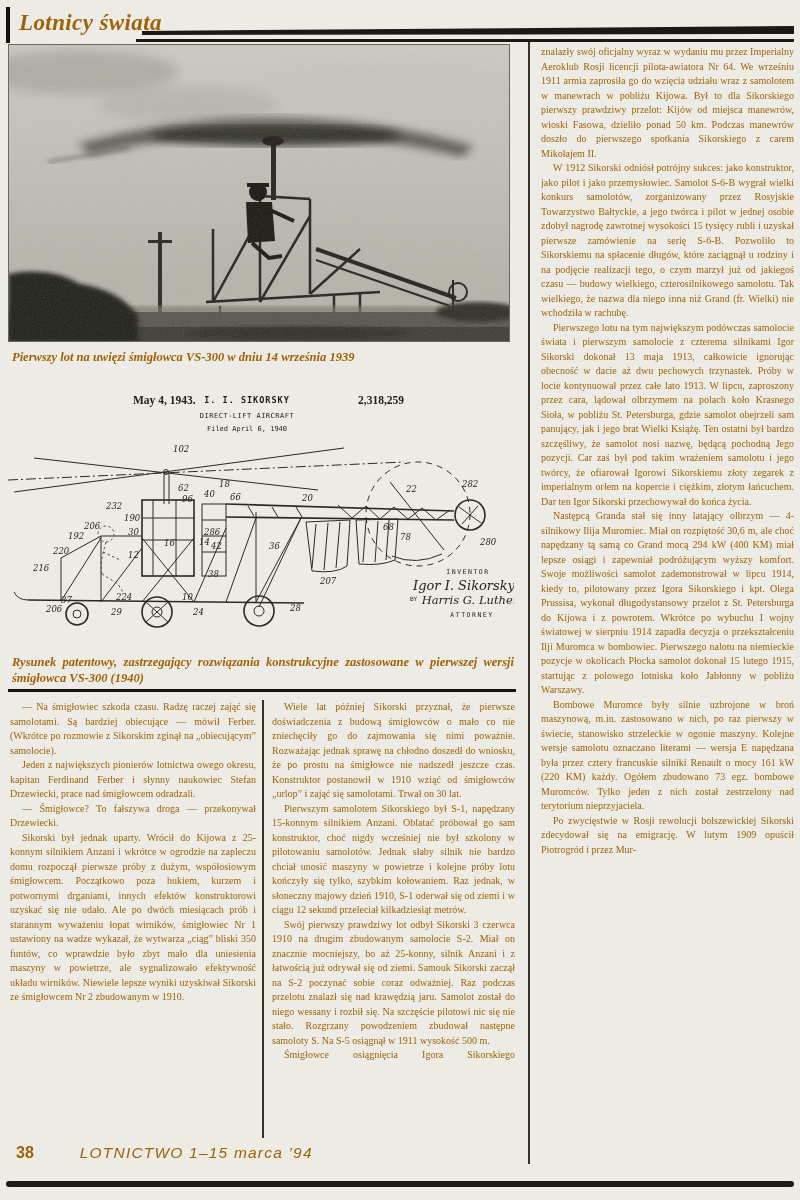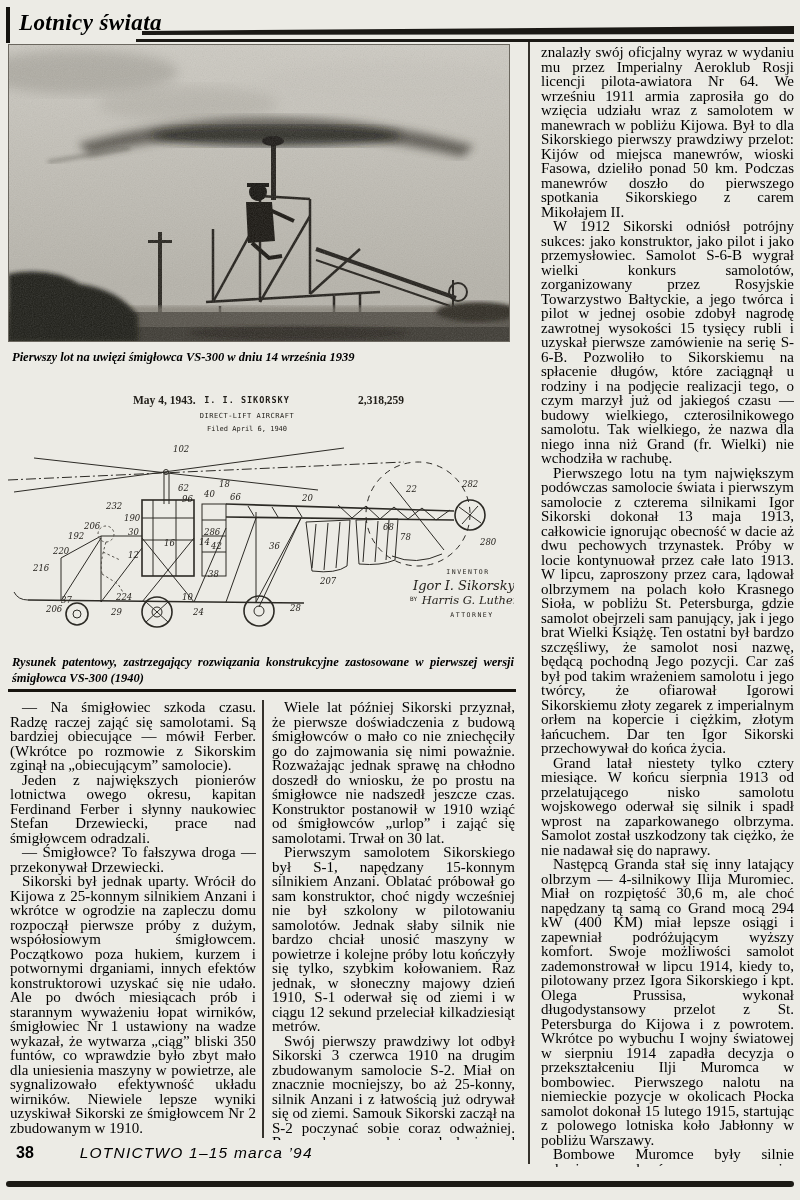--- a/index.html
+++ b/index.html
@@ -1,38 +1,38 @@
 <!DOCTYPE html>
 <html><head>
 <meta charset="utf-8">
 <style>
   html,body{margin:0;padding:0;background:#9a9894;}
   .page{position:relative;width:800px;height:1200px;margin:0 auto;background:#ecebe5;
-        font-family:"Liberation Serif",serif;color:#000000;overflow:hidden;}
+        font-family:"Liberation Serif",serif;color:#a16207;overflow:hidden;}
   
   .masthead-bar{position:absolute;left:6px;top:7px;width:4px;height:36px;background:#14120e;}
   .masthead-title{position:absolute;left:19px;top:8px;font:italic 700 23px/30px "Liberation Serif",serif;letter-spacing:.4px;}
   .rule-thick-top{position:absolute;left:142px;top:26px;width:652px;height:9px;background:#1b1915;
                   clip-path:polygon(0 55%,100% 0,100% 88%,0 100%);}
   .rule-thin-top{position:absolute;left:136px;top:39px;width:658px;height:2.5px;background:#1b1915;}
   
   .photo{position:absolute;left:8px;top:44px;width:502px;height:298px;}
   .caption{font:italic 700 12.5px/15.5px "Liberation Serif",serif;text-align:justify;}
   .caption1{position:absolute;left:12px;top:350px;width:498px;}
   .caption2{position:absolute;left:12px;top:655px;width:502px;}
   .rule-mid{position:absolute;left:8px;top:689px;width:508px;height:2.5px;background:#17140f;}
   
   .patent{position:absolute;left:6px;top:388px;width:508px;height:262px;}
   .psk{stroke:#2c2a25;fill:none;stroke-width:1;}
   .psk2{stroke:#2c2a25;fill:none;stroke-width:1.6;}
   .pdash{stroke:#55524b;fill:none;stroke-width:1;stroke-dasharray:2.5 2.5;}
   .refnums text{font:italic 8.5px "DejaVu Serif",serif;fill:#201d18;}
   .ptxt{fill:#201d18;}
   
-  .col{position:absolute;text-align:justify;font-size:15px;line-height:14.5px;}
+  .col{position:absolute;text-align:justify;font-size:10px;line-height:14.5px;}
   .col p{margin:0;text-indent:12px;}
   .col p.flush{text-indent:0;}
   .col p.stretch{text-align-last:justify;}
   .col-left{left:10px;top:700px;width:246px;height:438px;overflow:hidden;}
   .col-mid{left:272px;top:700px;width:243px;height:440px;overflow:hidden;}
   .col-right{left:541px;top:45px;width:253px;height:1122px;overflow:hidden;}
   .vrule-lm{position:absolute;left:262px;top:700px;width:1.5px;height:438px;background:#35322c;}
   .vrule-mr{position:absolute;left:528px;top:42px;width:1.5px;height:1122px;background:#35322c;}
   
   .footer{position:absolute;left:16px;top:1144px;display:flex;align-items:baseline;gap:46px;}
@@ -267,21 +267,20 @@
     <p>Swój pierwszy prawdziwy lot odbył Sikorski 3 czerwca 1910 na drugim zbudowanym samolocie S-2. Miał on znacznie mocniejszy, bo aż 25-konny, silnik Anzani i z łatwością już odrywał się od ziemi. Samouk Sikorski zaczął na S-2 poczynać sobie coraz odważniej. Raz podczas przelotu znalazł się nad krawędzią jaru. Samolot został do niego wessany i rozbił się. Na szczęście pilotowi nic się nie stało. Rozgrzany powodzeniem zbudował następne samoloty S. Na S-5 osiągnął w 1911 wysokość 500 m.</p>
     <p class="stretch">Śmigłowce osiągnięcia Igora Sikorskiego</p>
   </div>
 
   <div class="vrule-mr"></div>
 
   <div class="col col-right">
     <p class="flush">znalazły swój oficjalny wyraz w wydaniu mu przez Imperialny Aeroklub Rosji licencji pilota-awiatora Nr 64. We wrześniu 1911 armia zaprosiła go do wzięcia udziału wraz z samolotem w manewrach w pobliżu Kijowa. Był to dla Sikorskiego pierwszy prawdziwy przelot: Kijów od miejsca manewrów, wioski Fasowa, dzieliło ponad 50 km. Podczas manewrów doszło do pierwszego spotkania Sikorskiego z carem Mikołajem II.</p>
     <p>W 1912 Sikorski odniósł potrójny sukces: jako konstruktor, jako pilot i jako przemysłowiec. Samolot S-6-B wygrał wielki konkurs samolotów, zorganizowany przez Rosyjskie Towarzystwo Bałtyckie, a jego twórca i pilot w jednej osobie zdobył nagrodę zawrotnej wysokości 15 tysięcy rubli i uzyskał pierwsze zamówienie na serię S-6-B. Pozwoliło to Sikorskiemu na spłacenie długów, które zaciągnął u rodziny i na podjęcie realizacji tego, o czym marzył już od jakiegoś czasu — budowy wielkiego, czterosilnikowego samolotu. Tak wielkiego, że nazwa dla niego inna niż Grand (fr. Wielki) nie wchodziła w rachubę.</p>
     <p>Pierwszego lotu na tym największym podówczas samolocie świata i pierwszym samolocie z czterema silnikami Igor Sikorski dokonał 13 maja 1913, całkowicie ignorując obecność w dacie aż dwu pechowych trzynastek. Próby w locie kontynuował przez całe lato 1913. W lipcu, zaproszony przez cara, lądował olbrzymem na polach koło Krasnego Sioła, w pobliżu St. Petersburga, gdzie samolot obejrzeli sam panujący, jak i jego brat Wielki Książę. Ten ostatni był bardzo szczęśliwy, że samolot nosi nazwę, będącą pochodną Jego pozycji. Car zaś był pod takim wrażeniem samolotu i jego twórcy, że ofiarował Igorowi Sikorskiemu złoty zegarek z imperialnym orłem na kopercie i ciężkim, złotym łańcuchem. Dar ten Igor Sikorski przechowywał do końca życia.</p>
-    <p>Grand latał niestety tylko cztery miesiące. W końcu sierpnia 1913 od przelatującego nisko samolotu wojskowego oderwał się silnik i spadł wprost na zaparkowanego olbrzyma. Samolot został uszkodzony tak ciężko, że nie nadawał się do naprawy.</p>
     <p>Następcą Granda stał się inny latający olbrzym — 4-silnikowy Ilija Muromiec. Miał on rozpiętość 30,6 m, ale choć napędzany tą samą co Grand mocą 294 kW (400 KM) miał lepsze osiągi i zapewniał podróżującym wyższy komfort. Swoje możliwości samolot zademonstrował w lipcu 1914, kiedy to, pilotowany przez Igora Sikorskiego i kpt. Olega Prussisa, wykonał długodystansowy przelot z St. Petersburga do Kijowa i z powrotem. Wkrótce po wybuchu I wojny światowej w sierpniu 1914 zapadła decyzja o przekształceniu Ilji Muromca w bombowiec. Pierwszego nalotu na niemieckie pozycje w okolicach Płocka samolot dokonał 15 lutego 1915, startując z polowego lotniska koło Jabłonny w pobliżu Warszawy.</p>
     <p>Bombowe Muromce były silnie uzbrojone w broń maszynową, m.in. zastosowano w nich, po raz pierwszy w świecie, stanowisko strzeleckie w ogonie maszyny. Kolejne wersje samolotu oznaczano literami — wersja E napędzana była przez cztery francuskie silniki Renault o mocy 161 kW (220 KM) każdy. Ogółem zbudowano 73 egz. bombowe Muromców. Tylko jeden z nich został zestrzelony nad terytorium nieprzyjaciela.</p>
     <p>Po zwycięstwie w Rosji rewolucji bolszewickiej Sikorski zdecydował się na emigrację. W lutym 1909 opuścił Piotrogród i przez Mur-</p>
   </div>
 
   <div class="footer">
     <span class="pageno">38</span>
     <span class="mag">LOTNICTWO 1–15 marca ’94</span>
   </div>
   <div class="rule-bottom"></div>

